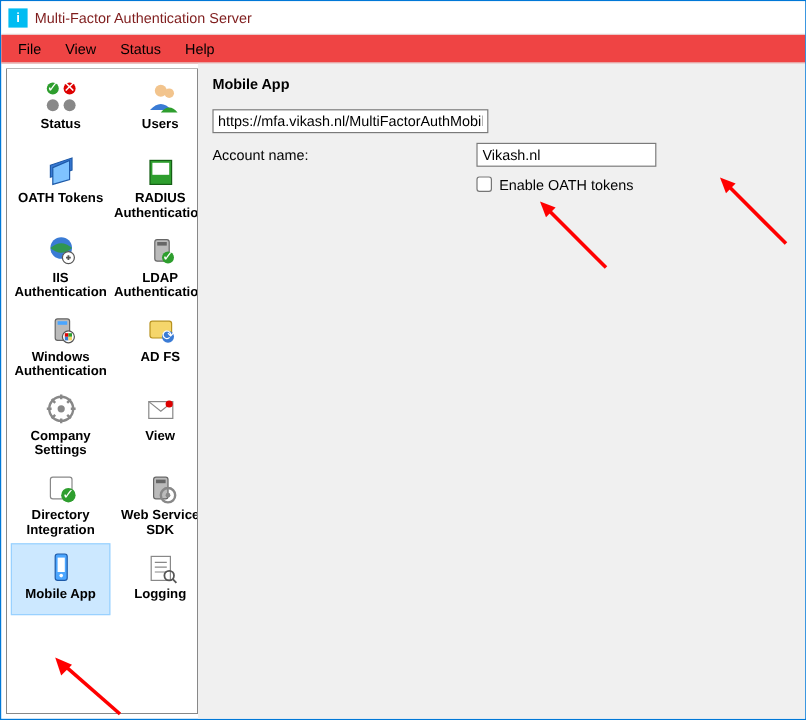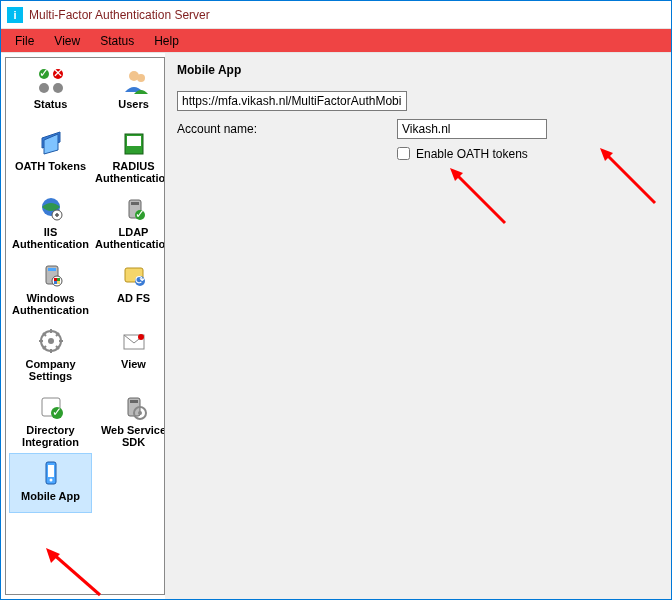--- a/index.html
+++ b/index.html
@@ -192,20 +192,33 @@
       <div class="side-item selected">
         <div class="icon">
           <svg width="30" height="30">
               <rect x="10" y="4" width="10" height="22" rx="2" fill="#4ba6ff" stroke="#1e5aa8"></rect>
               <rect x="12" y="7" width="6" height="12" fill="#fff"></rect>
               <circle cx="15" cy="22" r="1.5" fill="#fff"></circle>
             </svg>
         </div>
         <div class="label">Mobile App</div>
       </div>
+      <div class="side-item">
+        <div class="icon">
+          <svg width="30" height="30">
+              <rect x="7" y="6" width="16" height="20" fill="#fff" stroke="#888"></rect>
+              <line x1="10" y1="11" x2="20" y2="11" stroke="#888"></line>
+              <line x1="10" y1="15" x2="20" y2="15" stroke="#888"></line>
+              <line x1="10" y1="19" x2="20" y2="19" stroke="#888"></line>
+              <circle cx="22" cy="22" r="4" fill="none" stroke="#555" stroke-width="1.5"></circle>
+              <line x1="25" y1="25" x2="28" y2="28" stroke="#555" stroke-width="1.5"></line>
+            </svg>
+        </div>
+        <div class="label">Logging</div>
+      </div>
     </div>
   </div>
 
   <div class="main">
     <h2>Mobile App</h2>
 
     <div class="form-row">
       <input type="text" value="https://mfa.vikash.nl/MultiFactorAuthMobileAppWe" style="">
     </div>
     <div class="form-row">

